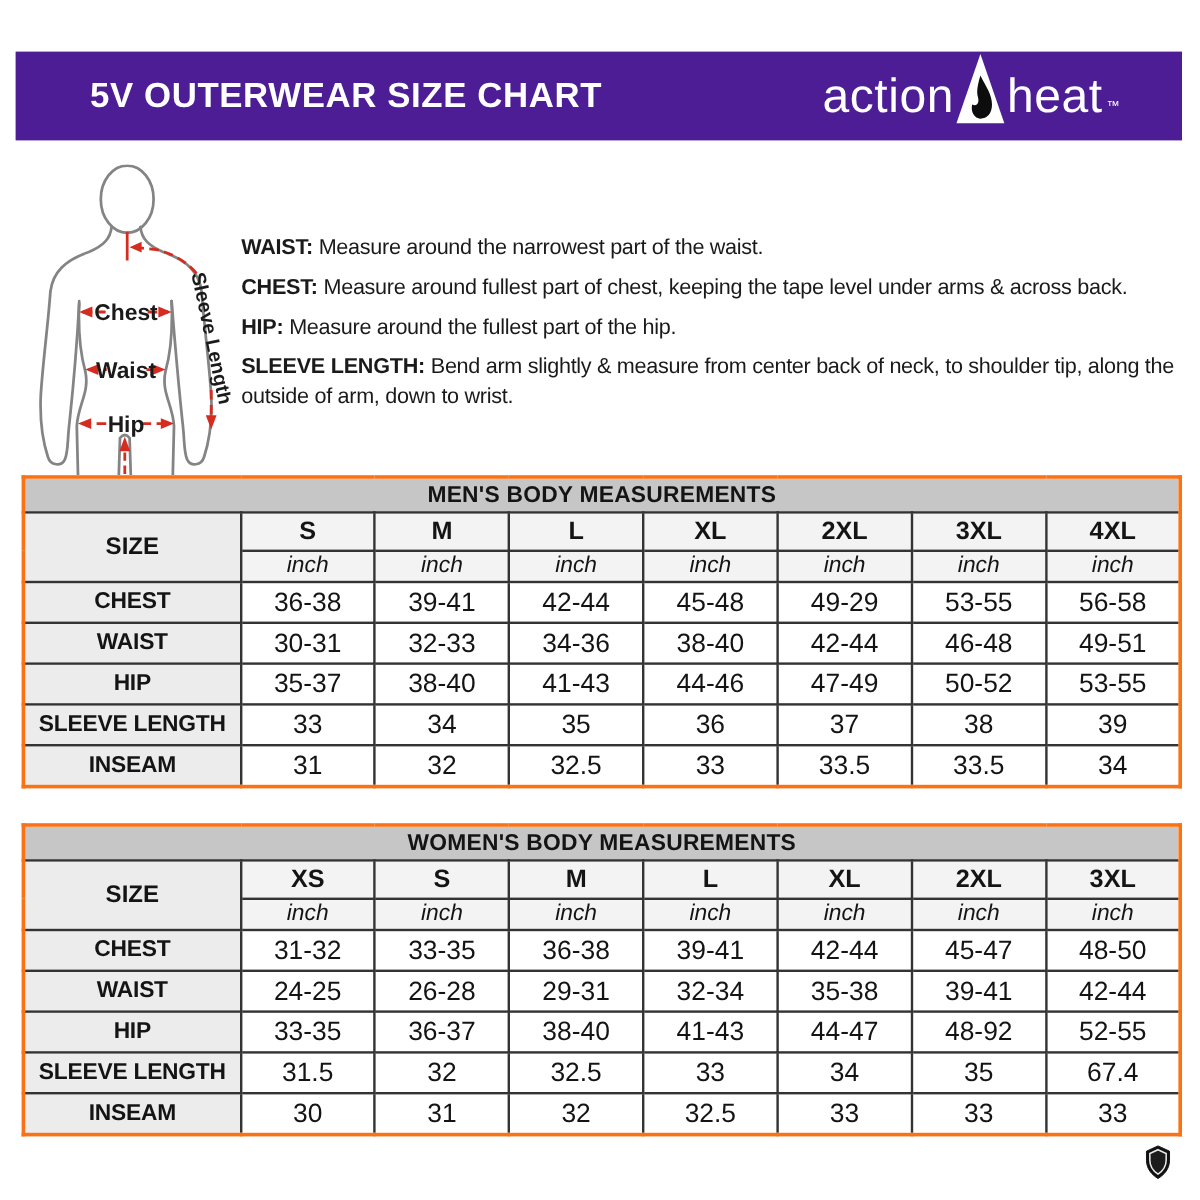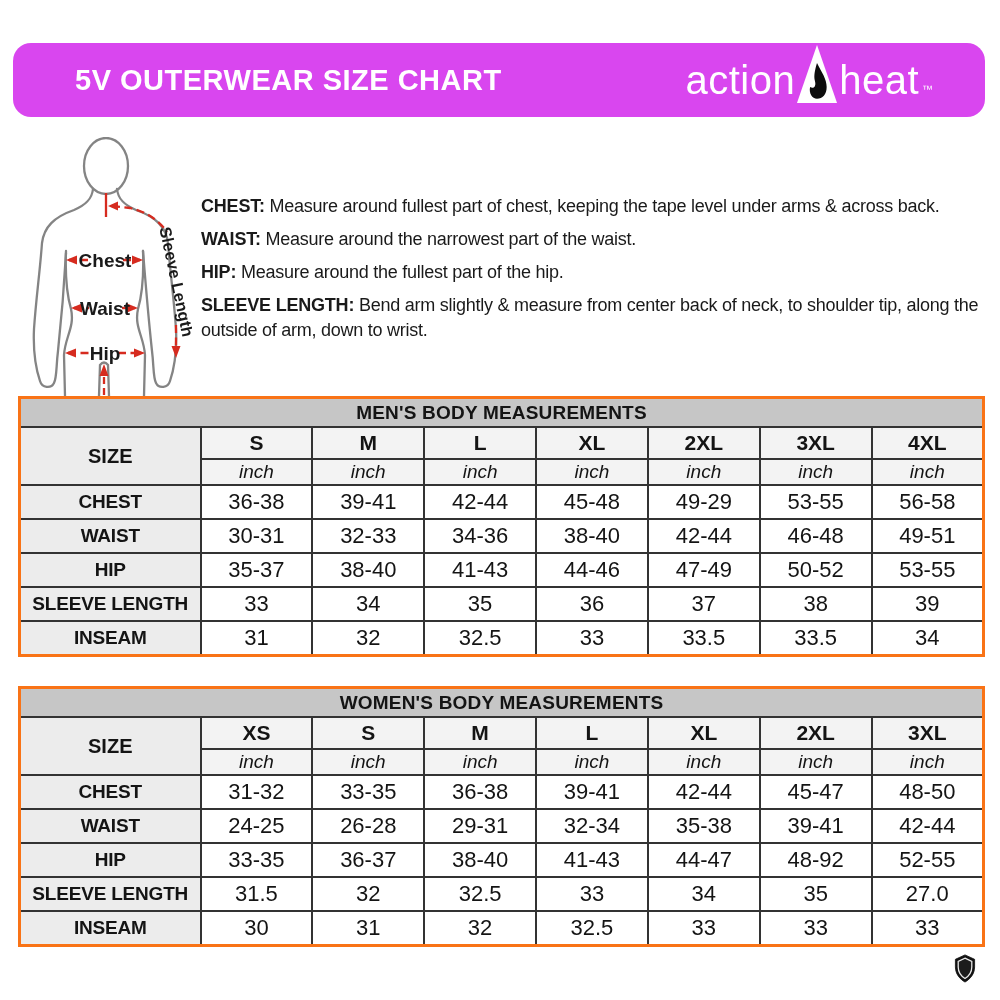--- a/index.html
+++ b/index.html
@@ -1,22 +1,22 @@
 <!DOCTYPE html>
 <html><head>
 <meta charset="utf-8">
 <style>
   html,body{margin:0;padding:0;background:#fff;}
   .page{position:relative;width:1000px;height:1000px;background:#fff;overflow:hidden;
         font-family:"Liberation Sans","DejaVu Sans",sans-serif;color:#1a1a1a;}
 
   
-  .header-bar{position:absolute;left:13px;top:43px;width:972px;height:74px;background:#d946ef;
+  .header-bar{position:absolute;left:13px;top:43px;width:972px;height:74px;background:#4c1d95;
               display:flex;align-items:center;justify-content:space-between;
-              padding:0 52px 0 62px;box-sizing:border-box;border-radius:18px;}
+              padding:0 52px 0 62px;box-sizing:border-box;}
   .header-title{color:#fff;font-size:29px;font-weight:bold;letter-spacing:.5px;white-space:nowrap;}
   .logo{display:flex;align-items:center;color:#fff;margin-left:43px;}
   .logo-word{font-size:40px;font-weight:500;letter-spacing:.5px;line-height:1;}
   .logo-flame{margin:-12px 1px 0 1px;}
   .logo-tm{font-size:11px;align-self:flex-end;margin:0 0 8px 3px;}
 
   
   .figure-wrap{position:absolute;left:28px;top:137px;width:164px;height:259px;}
   .instructions{position:absolute;left:201px;top:194px;width:788px;}
   .howto-heading{font-size:22px;font-weight:bold;letter-spacing:-.2px;
@@ -99,22 +99,22 @@
       <g font-family="Liberation Sans, DejaVu Sans, sans-serif" font-weight="bold" fill="#1a1a1a">
         <text x="77" y="130" font-size="19" text-anchor="middle">Chest</text>
         <text x="77" y="178" font-size="19" text-anchor="middle">Waist</text>
         <text x="77" y="223" font-size="19" text-anchor="middle">Hip</text>
         <text x="143" y="146" font-size="16.5" text-anchor="middle" transform="rotate(78 143 146)">Sleeve Length</text>
       </g>
     </svg>
   </div>
 
   <div class="instructions">
+    <p class="instr-line"><b>WAIST:</b> <span>Measure around the narrowest part of the waist.</span></p>
     <p class="instr-line"><b>CHEST:</b> <span>Measure around fullest part of chest, keeping the tape level under arms &amp; across back.</span></p>
-    <p class="instr-line"><b>WAIST:</b> <span>Measure around the narrowest part of the waist.</span></p>
     <p class="instr-line"><b>HIP:</b> <span>Measure around the fullest part of the hip.</span></p>
     <p class="instr-line"><b>SLEEVE LENGTH:</b> <span>Bend arm slightly &amp; measure from center back of neck, to shoulder tip, along the outside of arm, down to wrist.</span></p>
   </div>
 
   <table class="size-table" id="table-men">
     <colgroup>
         <col style="width:181px">
       </colgroup>
   <tbody>
         <tr>
@@ -249,21 +249,21 @@
           <td class="t-value">52-55</td>
         </tr>
         <tr>
           <td class="t-rowlabel">SLEEVE LENGTH</td>
           <td class="t-value">31.5</td>
           <td class="t-value">32</td>
           <td class="t-value">32.5</td>
           <td class="t-value">33</td>
           <td class="t-value">34</td>
           <td class="t-value">35</td>
-          <td class="t-value">27.0</td>
+          <td class="t-value">67.4</td>
         </tr>
         <tr>
           <td class="t-rowlabel">INSEAM</td>
           <td class="t-value">30</td>
           <td class="t-value">31</td>
           <td class="t-value">32</td>
           <td class="t-value">32.5</td>
           <td class="t-value">33</td>
           <td class="t-value">33</td>
           <td class="t-value">33</td>

